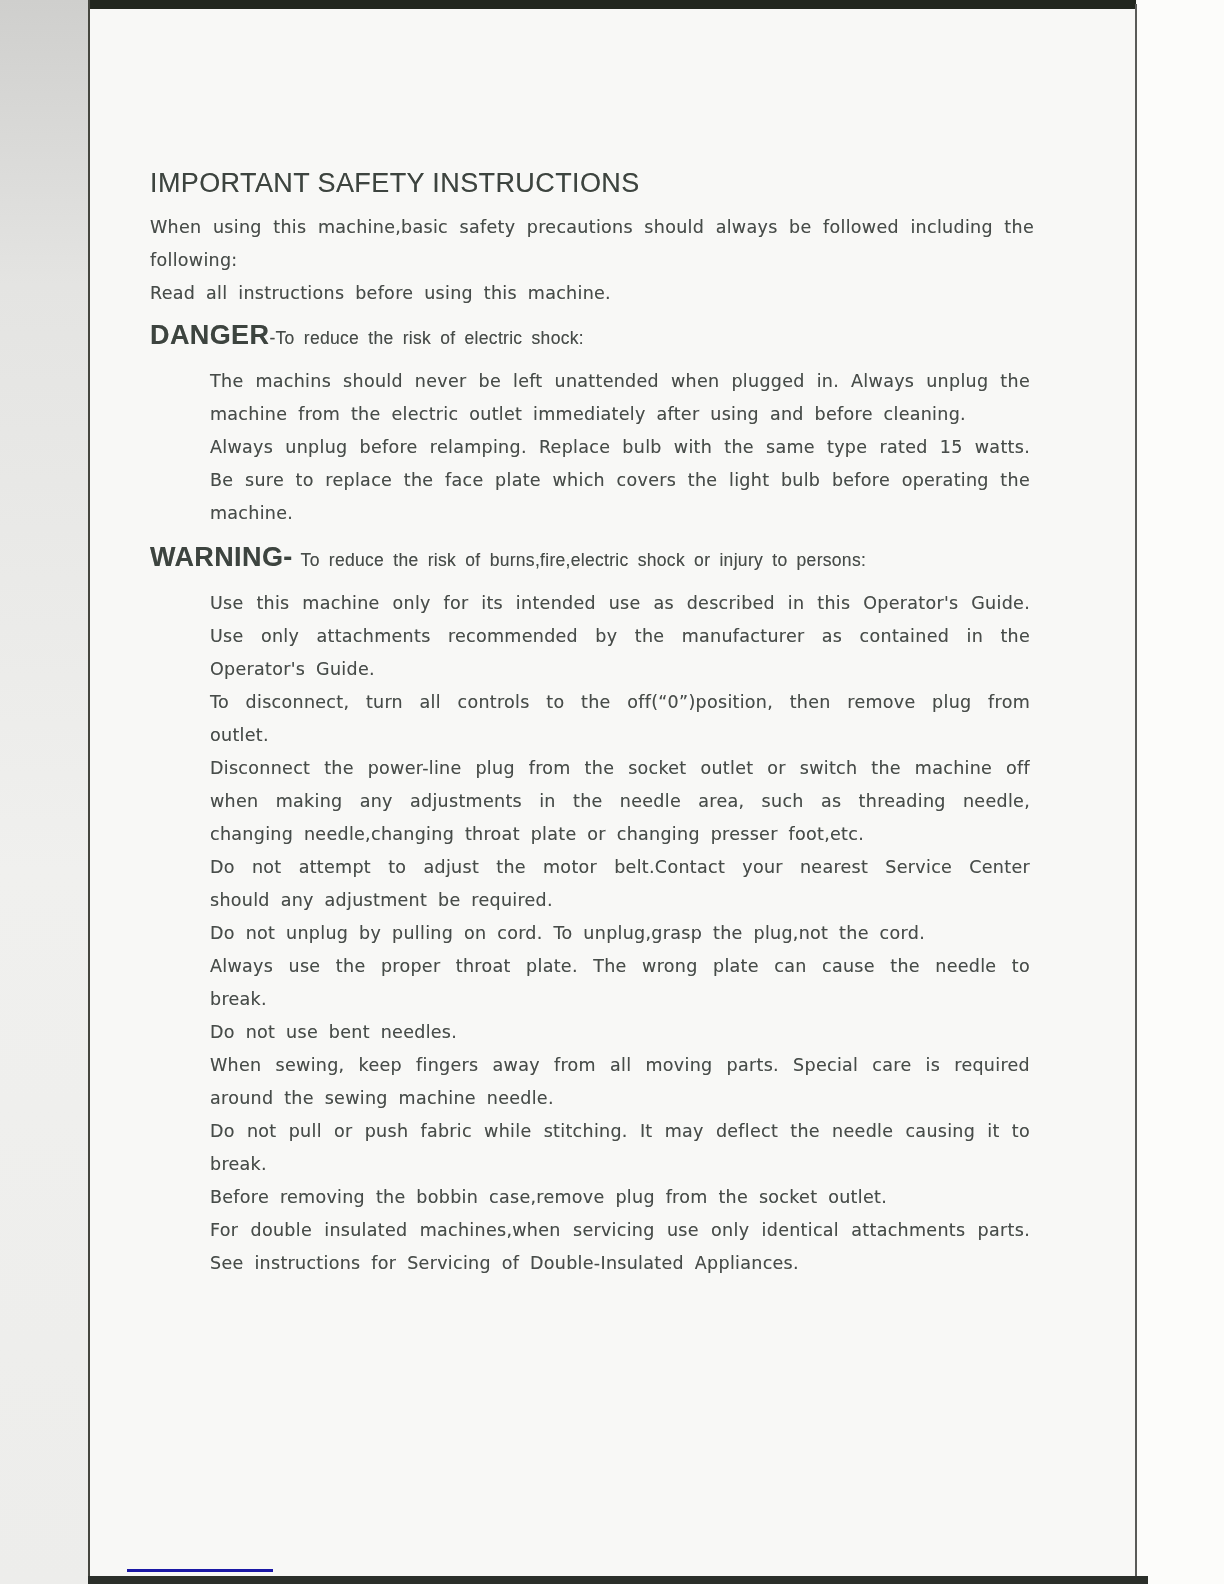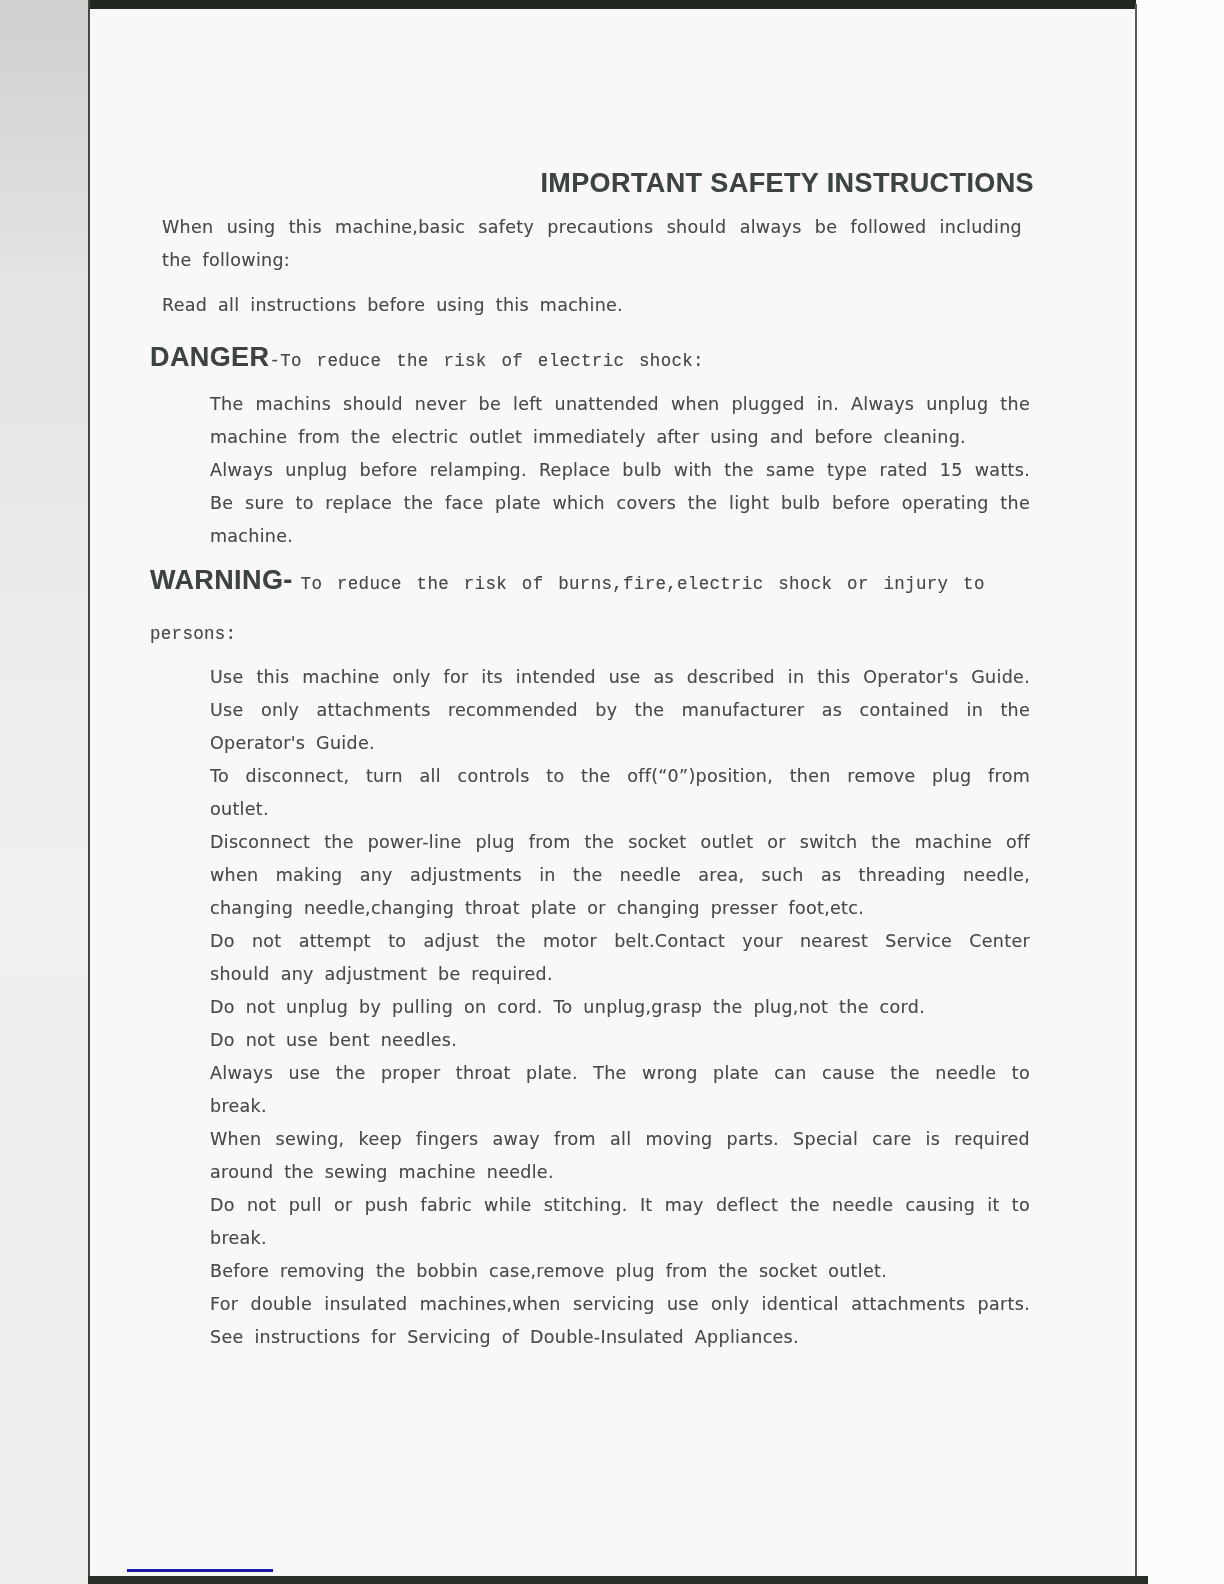--- a/index.html
+++ b/index.html
@@ -29,43 +29,42 @@
   .scan-bottom-bar{position:absolute;left:88px;top:1576px;width:1060px;height:8px;background:#2b2f2a;}
   .blue-pen-mark{position:absolute;left:127px;top:1569px;width:146px;height:3px;background:#1b18a6;}
 
   .content{
     position:absolute;left:150px;top:168px;width:884px;
     color:#474c49;
   }
   .doc-title{
     margin:0 0 12px 0;
     font-family:"Liberation Sans",sans-serif;
-    font-size:27px;font-weight:700;letter-spacing:0.4px;
+    font-size:27px;font-weight:400;letter-spacing:0.4px;
     color:#3d443f;
     text-shadow:0 0 0.6px rgba(61,68,63,0.45);
-    text-align:right;
   }
   .body-text{
-    margin:12px;
+    margin:0;
     font-size:17.5px;line-height:33px;
     letter-spacing:0.3px;word-spacing:5px;
     text-align:justify;
     color:#474c49;
     text-shadow:0 0 0.5px rgba(71,76,73,0.4);
   }
   .section-heading{
     margin:2px 0 0 0;
     line-height:46px;
     font-family:"Liberation Sans",sans-serif;
     font-weight:700;font-size:27px;letter-spacing:0.4px;
     color:#3d443f;
     text-shadow:0 0 0.6px rgba(61,68,63,0.45);
   }
   .section-tagline{
-    font-family:Liberation Mono, monospace;
+    font-family:Liberation Sans, sans-serif;
     font-weight:400;font-size:17.5px;letter-spacing:0.3px;word-spacing:4px;
     color:#474c49;
   }
   ul.safety-list{margin:4px;padding:0;list-style:none;}
   ul.safety-list li{
     position:relative;
     padding-left:56px;
     font-size:17.5px;line-height:33px;
     letter-spacing:0.3px;word-spacing:5px;
     text-align:justify;
@@ -107,21 +106,21 @@
   </ul>
 
   <h2 class="section-heading"><span>WARNING-</span> <span class="section-tagline">To reduce the risk of burns,fire,electric shock or injury to persons:</span></h2>
 
   <ul class="safety-list">
     <li>Use this machine only for its intended use as described  in this Operator's Guide. Use only attachments recommended by the manufacturer as contained in the Operator's Guide.</li>
     <li>To disconnect, turn all controls to the off(“0”)position, then remove plug from outlet.</li>
     <li>Disconnect the power-line plug from the socket outlet or switch the machine off when making any adjustments in the needle area, such as threading needle, changing needle,changing throat plate or changing presser foot,etc.</li>
     <li>Do not attempt to adjust the motor belt.Contact your nearest Service Center should any adjustment be required.</li>
     <li>Do not unplug by pulling on cord. To unplug,grasp the plug,not the cord.</li>
+    <li>Always use the proper throat plate. The wrong plate can cause the needle to break.</li>
     <li>Do not use bent needles.</li>
-    <li>Always use the proper throat plate. The wrong plate can cause the needle to break.</li>
     <li>When sewing, keep fingers away from all moving parts. Special care is required around the sewing machine needle.</li>
     <li>Do not pull or push fabric while stitching. It may deflect the needle causing it to break.</li>
     <li>Before removing the bobbin case,remove plug from the socket outlet.</li>
     <li>For double insulated machines,when servicing use only identical  attachments parts. See instructions for Servicing of Double-Insulated Appliances.</li>
   </ul>
 
 </div>
 
 </body></html>

